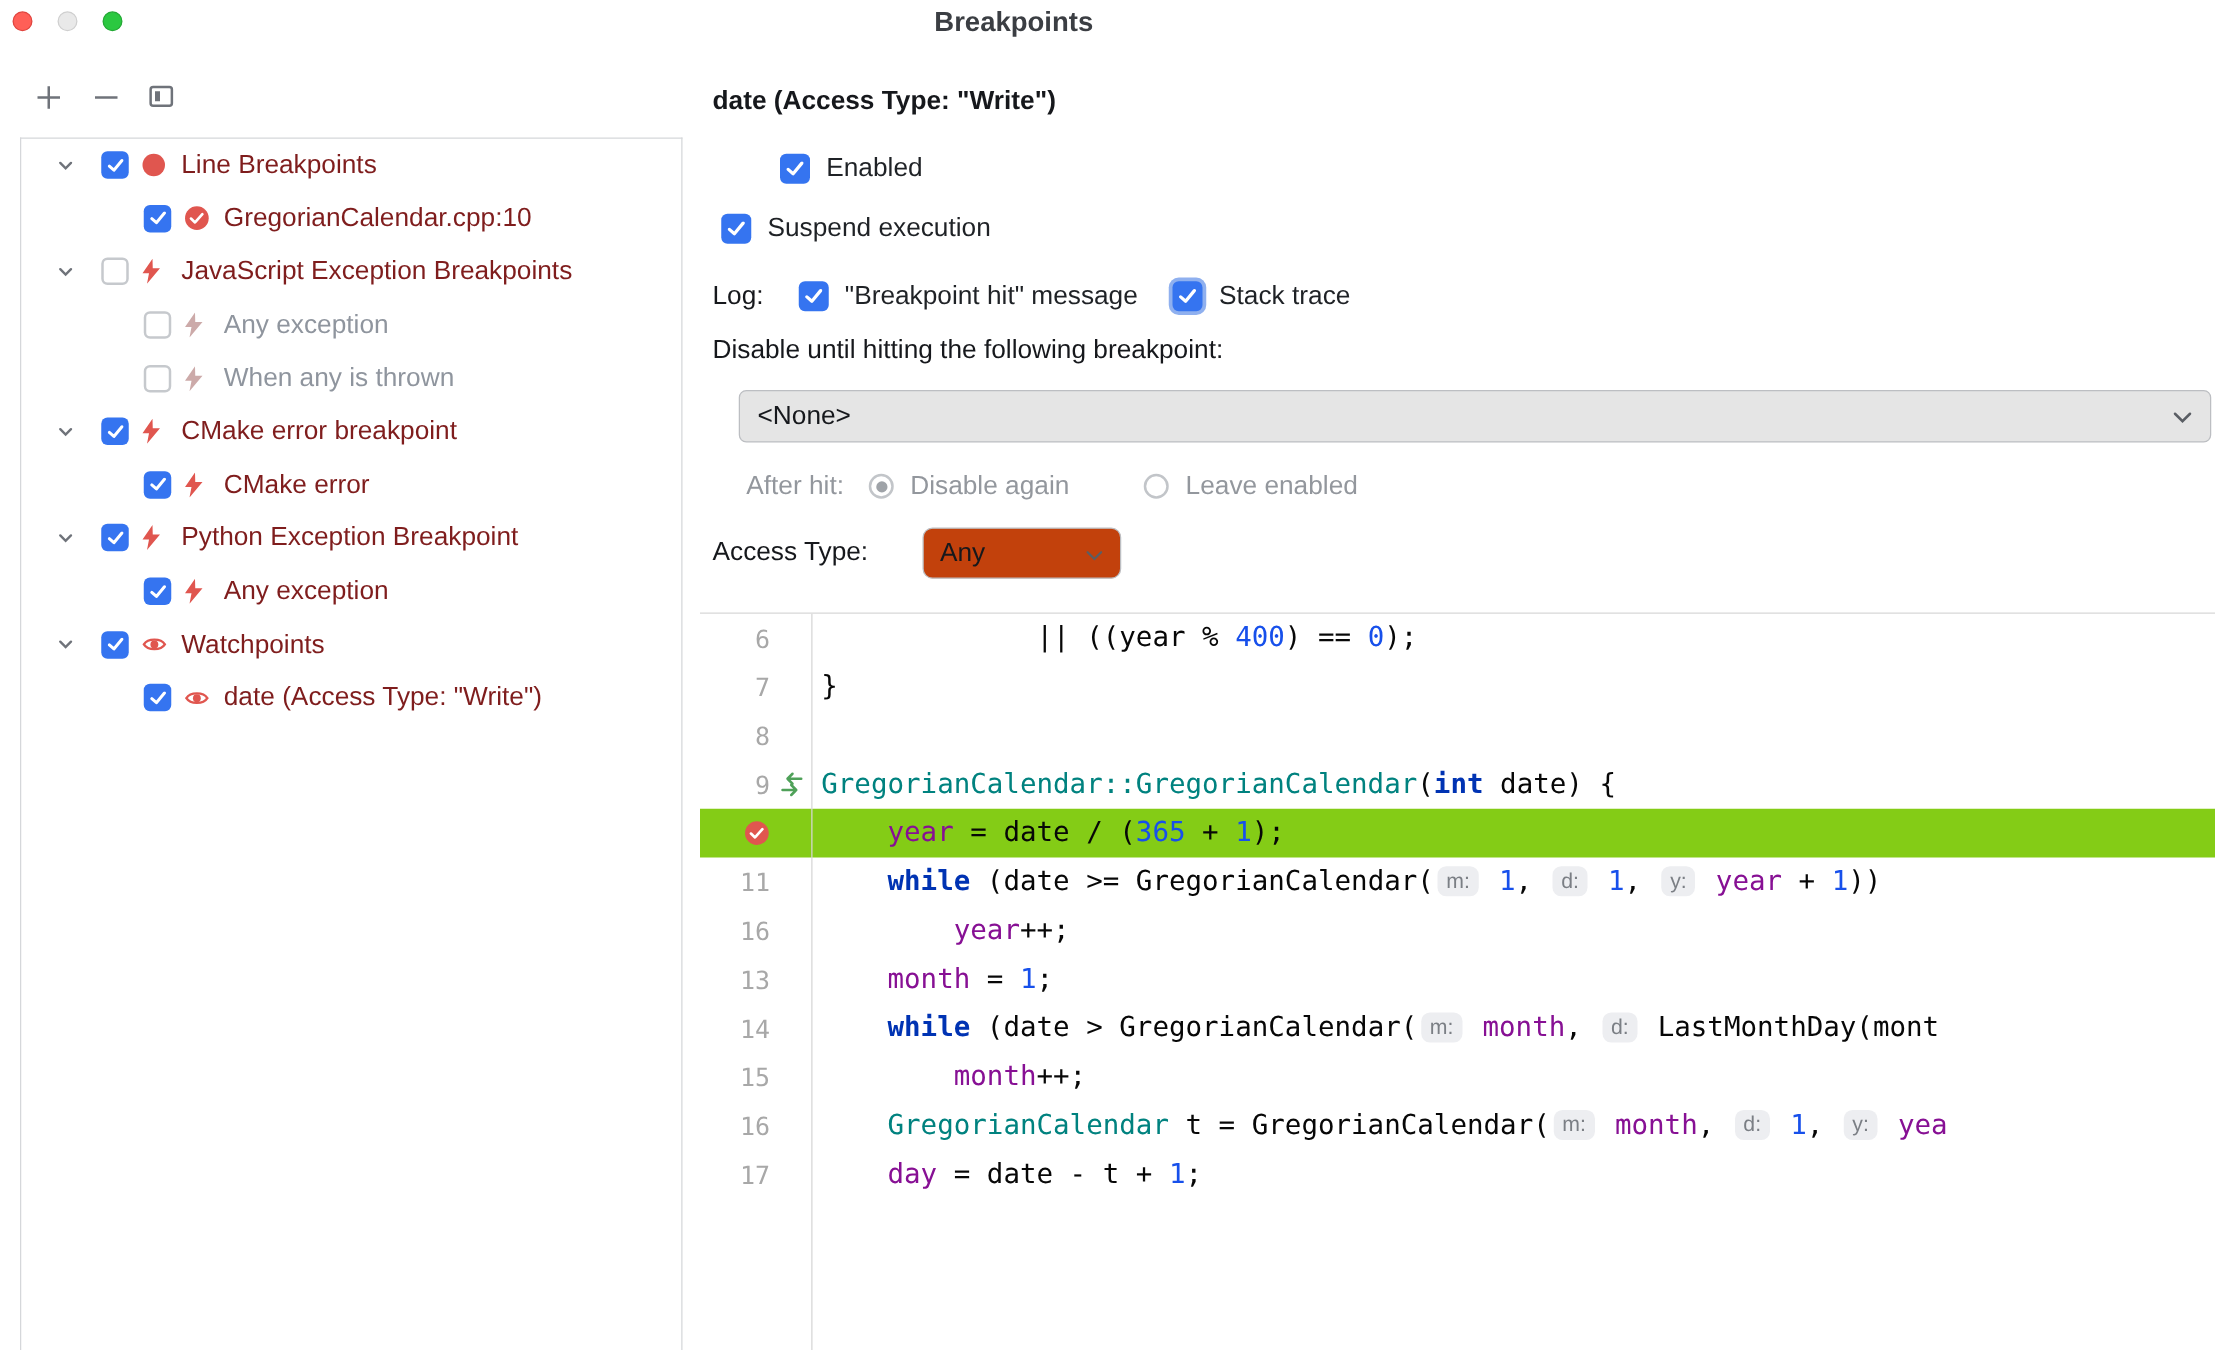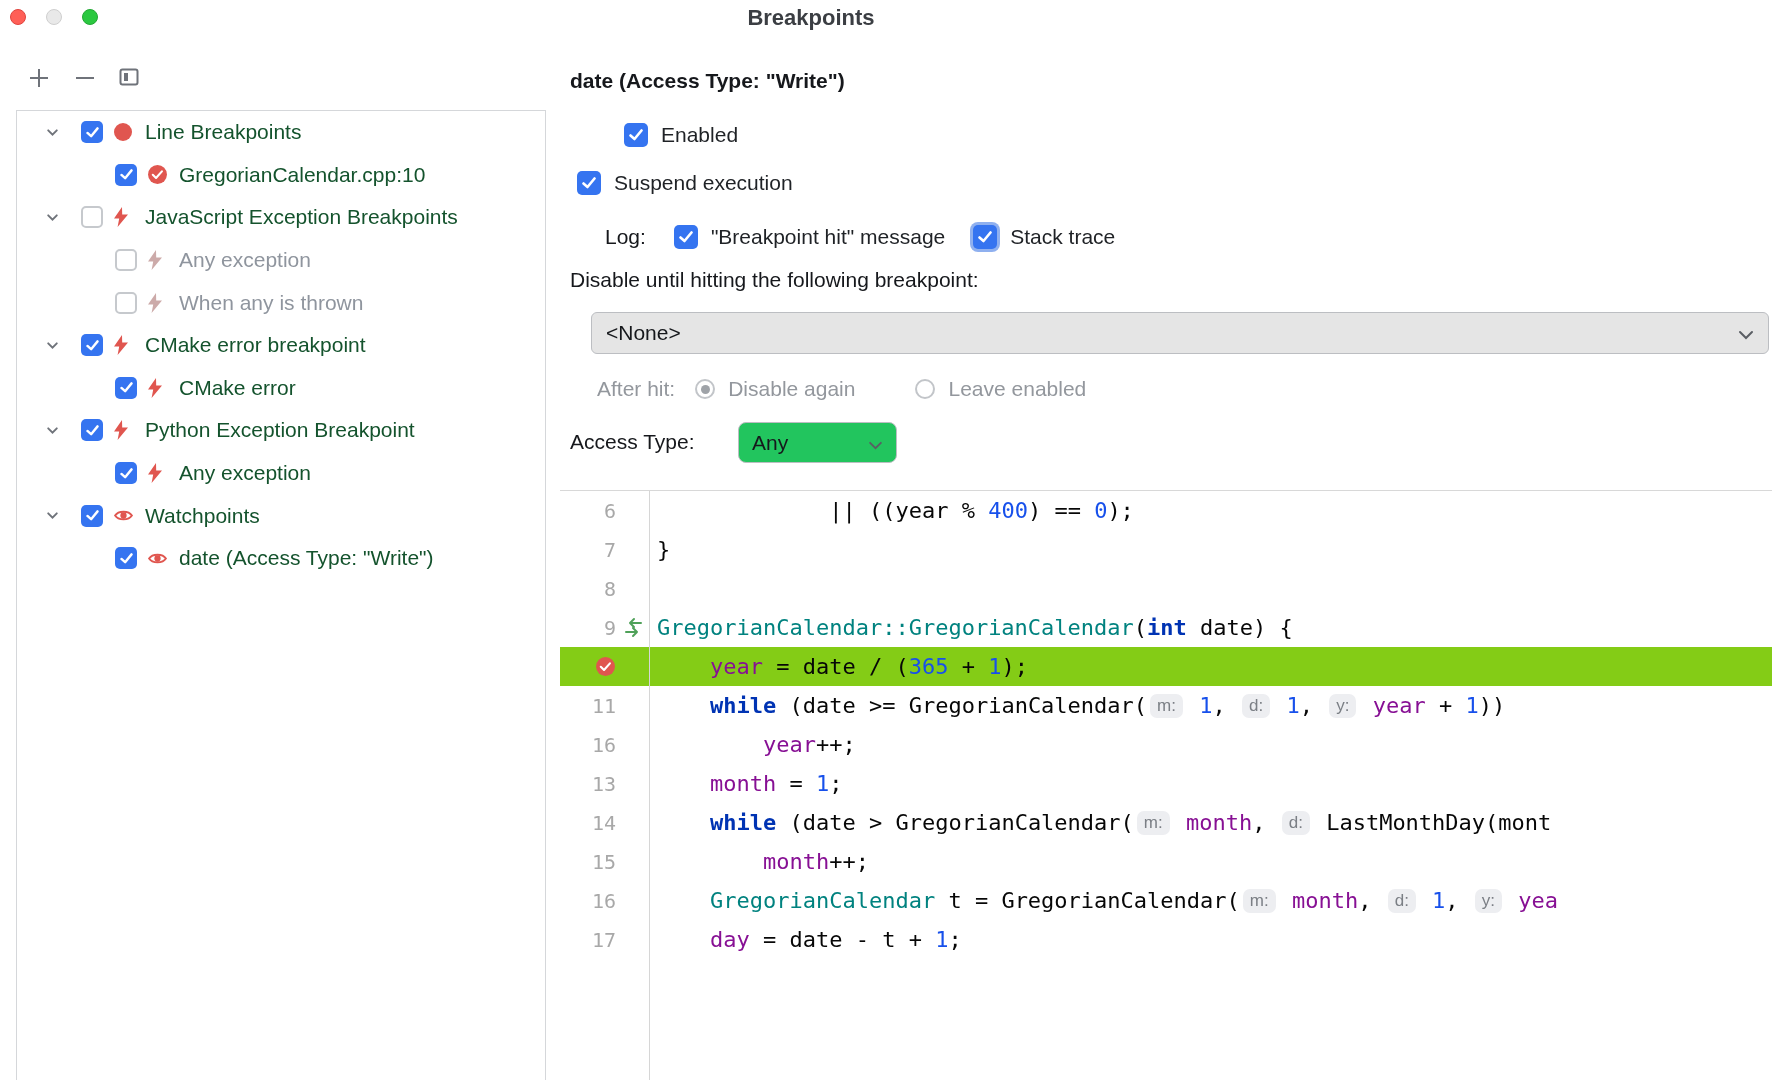--- a/index.html
+++ b/index.html
@@ -22,53 +22,53 @@
   .tb-group{left:115px;top:64px;}
   
   .tree-panel{position:absolute;left:16px;top:110px;width:530px;height:970px;
     border:1px solid #D5D7DA;border-bottom:none;box-sizing:border-box;background:#fff;}
   .tree-row{height:42.6px;display:flex;align-items:center;padding-left:28px;position:relative;}
   .tree-row.selected::before{content:'';position:absolute;left:24px;right:22px;top:1px;bottom:1px;
     background:#D8D9DB;border-radius:8px;z-index:-1;}
   .chev{width:36px;flex:none;display:flex;align-items:center;}
   .indent{width:34px;flex:none;}
   .ticon{width:30px;flex:none;display:flex;align-items:center;margin-left:10px;}
-  .tlabel{font-size:21px;color:#14532d;margin-left:2px;white-space:nowrap;}
+  .tlabel{font-size:21px;color:#7f1d1d;margin-left:2px;white-space:nowrap;}
   .muted .tlabel{color:#8F959E;}
   .muted .ticon{filter:grayscale(55%);opacity:.55;}
   
   .cb{width:22px;height:22px;border-radius:5px;box-sizing:border-box;flex:none;
     display:inline-flex;align-items:center;justify-content:center;}
   .cb.on{background:#3574F0;}
   .cb.off{background:#fff;border:2px solid #C6C9CD;}
   .cb24{width:24px;height:24px;border-radius:5px;}
   .cb.focus{box-shadow:0 0 0 3px #8FB0EF;}
   .radio{width:20px;height:20px;border-radius:50%;border:2px solid #C2C5C9;box-sizing:border-box;
     background:#fff;display:inline-flex;align-items:center;justify-content:center;flex:none;}
   .radio.sel::after{content:'';width:9px;height:9px;border-radius:50%;background:#9FA3A8;}
   
   .d-title{position:absolute;left:570px;top:69px;font-size:21px;font-weight:bold;color:#16181C;}
   .chk-row{position:absolute;display:flex;align-items:center;gap:13px;font-size:21px;color:#1F2226;}
   .row-enabled{left:577px;top:123px;padding-left:47px;}
   .row-suspend{left:577px;top:171px;}
-  .row-log{left:570px;top:225px;margin-left:35px;}
+  .row-log{left:570px;top:225px;}
   .row-log .gap-l{margin-left:15px;}
   .row-log .gap-xl{margin-left:15px;}
   .d-label{font-size:21px;color:#16181C;}
   .row-disable-label{position:absolute;left:570px;top:268px;}
   .combo{position:absolute;left:591px;top:312px;width:1178px;height:42px;box-sizing:border-box;
     border:1px solid #BCBEC2;border-radius:6px;background:#e5e5e5;display:flex;align-items:center;
     justify-content:space-between;padding:0 14px;font-size:21px;color:#16181C;}
   .row-afterhit{position:absolute;left:597px;top:377px;display:flex;align-items:center;gap:20px;
     font-size:21px;color:#93979D;}
   .radio-opt{display:flex;align-items:center;gap:13px;}
   .radio-opt + .radio-opt{margin-left:40px;}
   .row-access-label{position:absolute;left:570px;top:430px;}
   .select{position:absolute;left:738px;top:422px;width:159px;height:41px;box-sizing:border-box;
-    border:1px solid #BCBEC2;border-radius:8px;background:#22c55e;display:flex;align-items:center;
+    border:1px solid #BCBEC2;border-radius:8px;background:#c2410c;display:flex;align-items:center;
     justify-content:space-between;padding:0 13px;font-size:21px;color:#16181C;}
   
   .editor{position:absolute;left:560px;top:490px;width:1212px;height:590px;overflow:hidden;
     border-top:1px solid #D8D8D8;background:#fff;
     font-family:"DejaVu Sans Mono",monospace;font-size:22px;}
   .gutter-line{position:absolute;left:89px;top:0;bottom:0;width:1px;background:#D6D6D6;z-index:3;}
   .code-line{height:39px;display:flex;align-items:center;}
   .code-line.bp{background:#84cc16;}
   .lnum{width:56px;flex:none;display:flex;justify-content:flex-end;align-items:center;
     color:#A8A8A8;font-size:20px;}

